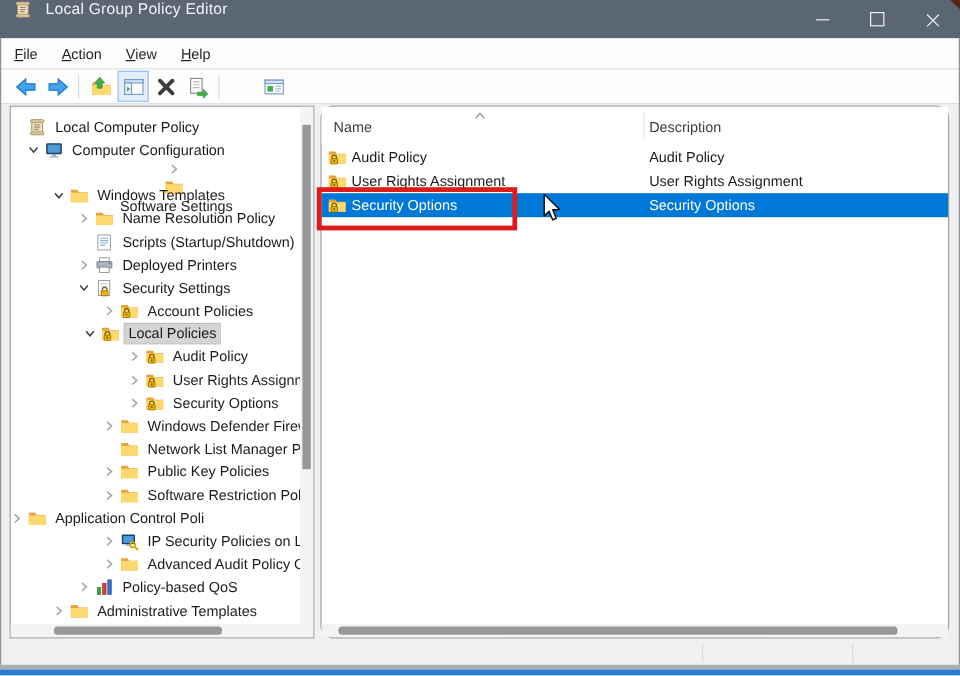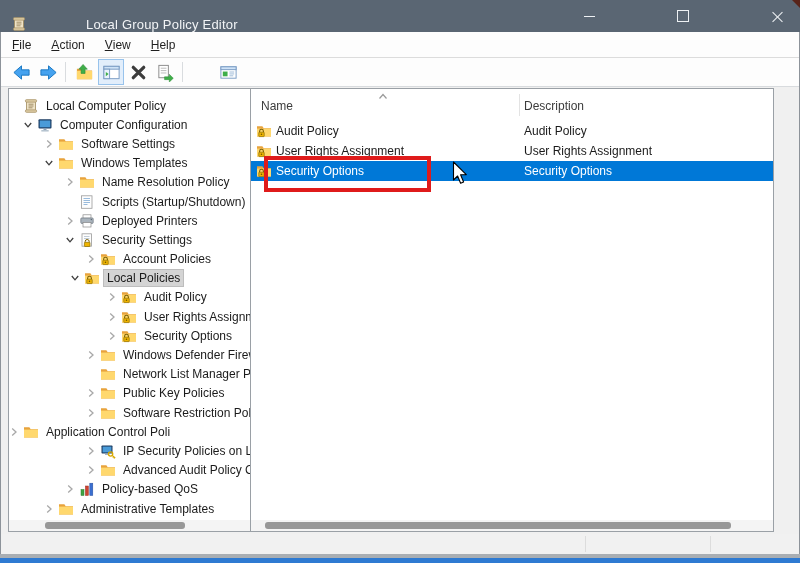--- a/index.html
+++ b/index.html
@@ -7,21 +7,21 @@
     --border:#8d939a; --paneborder:#9aa0a6;
   }
   html,body{margin:0;padding:0;}
   body{
     width:800px;height:563px;position:relative;overflow:hidden;
     font-family:"Liberation Sans",sans-serif;background:#f0f0f0;
     -webkit-font-smoothing:antialiased;
   }
   
   .titlebar{position:absolute;left:0;top:0;width:800px;height:32px;background:var(--titlebar);
-    display:flex;align-items:flex-end;color:#f2f4f6;gap:48px;}
+    display:flex;align-items:flex-start;color:#f2f4f6;}
   .titlebar .app-icon{margin-left:11px;width:16px;height:16px;flex:0 0 auto;}
   .titlebar .title{margin-left:11px;font-size:13px;letter-spacing:.2px;}
   .titlebar .spacer{flex:1;}
   .win-btn{width:46px;height:32px;display:flex;align-items:center;justify-content:center;}
   .glyph-min{width:11px;height:1px;background:#eef1f4;}
   .glyph-max{width:10px;height:10px;border:1px solid #eef1f4;}
   .glyph-close{width:11px;height:11px;position:relative;}
   .glyph-close::before,.glyph-close::after{content:"";position:absolute;left:5px;top:-1px;width:1px;height:14px;background:#eef1f4;}
   .glyph-close::before{transform:rotate(45deg);}
   .glyph-close::after{transform:rotate(-45deg);}
@@ -37,21 +37,21 @@
   .toolbar{position:absolute;left:1px;top:58px;width:798px;height:28px;background:#fdfdfd;
     border-bottom:1px solid #d8dbde;display:flex;align-items:center;}
   .tb-btn{width:24px;height:24px;margin:0 0 0 1px;display:flex;align-items:center;justify-content:center;border:1px solid transparent;}
   .tb-btn:first-child{margin-left:7px;}
   .tb-btn.active{background:#e2eefb;border:1px solid #98c3ec;}
   .tb-btn svg{width:19px;height:19px;display:block;}
   .tb-sep{width:1px;height:20px;background:#d9dcdf;margin:0 4px;}
   
   .pane{position:absolute;top:88px;height:444px;background:#fff;border:1px solid var(--paneborder);box-sizing:border-box;}
   #left-pane{left:8px;width:254px;}
-  #right-pane{left:250px;width:524px;}
+  #right-pane{left:267px;width:524px;border-radius:11px;}
   
   .tree{position:absolute;left:0;top:0;right:11px;bottom:11px;overflow:hidden;padding-top:7px;}
   .tree-row{height:19.2px;display:flex;align-items:center;font-size:12px;color:#1b1b1b;white-space:nowrap;}
   .tw-arrow{width:14px;flex:0 0 14px;display:flex;align-items:center;justify-content:flex-start;}
   .tw-icon{width:16px;height:16px;flex:0 0 16px;margin-right:4px;}
   .tw-icon svg{width:16px;height:16px;display:block;}
   .tree-label{padding:1px 3px;}
   .tree-label.selected{background:#d4d4d4;outline:1px solid #bdbdbd;}
   
   .vsb{position:absolute;right:0;top:0;width:11px;bottom:11px;background:#f4f4f4;}
@@ -204,21 +204,21 @@
         <span class="tw-icon">
           <svg viewBox="0 0 16 16">
             <rect x="1.5" y="2.3" width="13" height="9.2" rx="1" fill="#1d3d63"></rect>
             <rect x="2.7" y="3.5" width="10.6" height="6.8" fill="#4a9bd8"></rect>
             <rect x="6.5" y="11.5" width="3" height="1.6" fill="#8ea2b5"></rect>
             <rect x="4.3" y="13.1" width="7.4" height="1.4" fill="#aebecb"></rect>
           </svg>
         </span>
         <span class="tree-label">Computer Configuration</span>
       </div>
-      <div class="tree-row" style="padding-left: 35px;">
+      <div class="tree-row" style="padding-left: 35px; flex-direction: column;">
         <span class="tw-arrow">
           <svg width="10" height="10" viewBox="0 0 10 10">
             <polyline points="3.2,1.6 7,5 3.2,8.4" fill="none" stroke="#a8a8a8" stroke-width="1.3"></polyline>
           </svg>
         </span>
         <span class="tw-icon">
           <svg viewBox="0 0 16 16">
             <path d="M1 3.2h5.4l1.3 2H15v8.3H1z" fill="#e8a33d"></path>
             <path d="M1 5.6h14v7.9H1z" fill="#ffd86e"></path>
           </svg>

